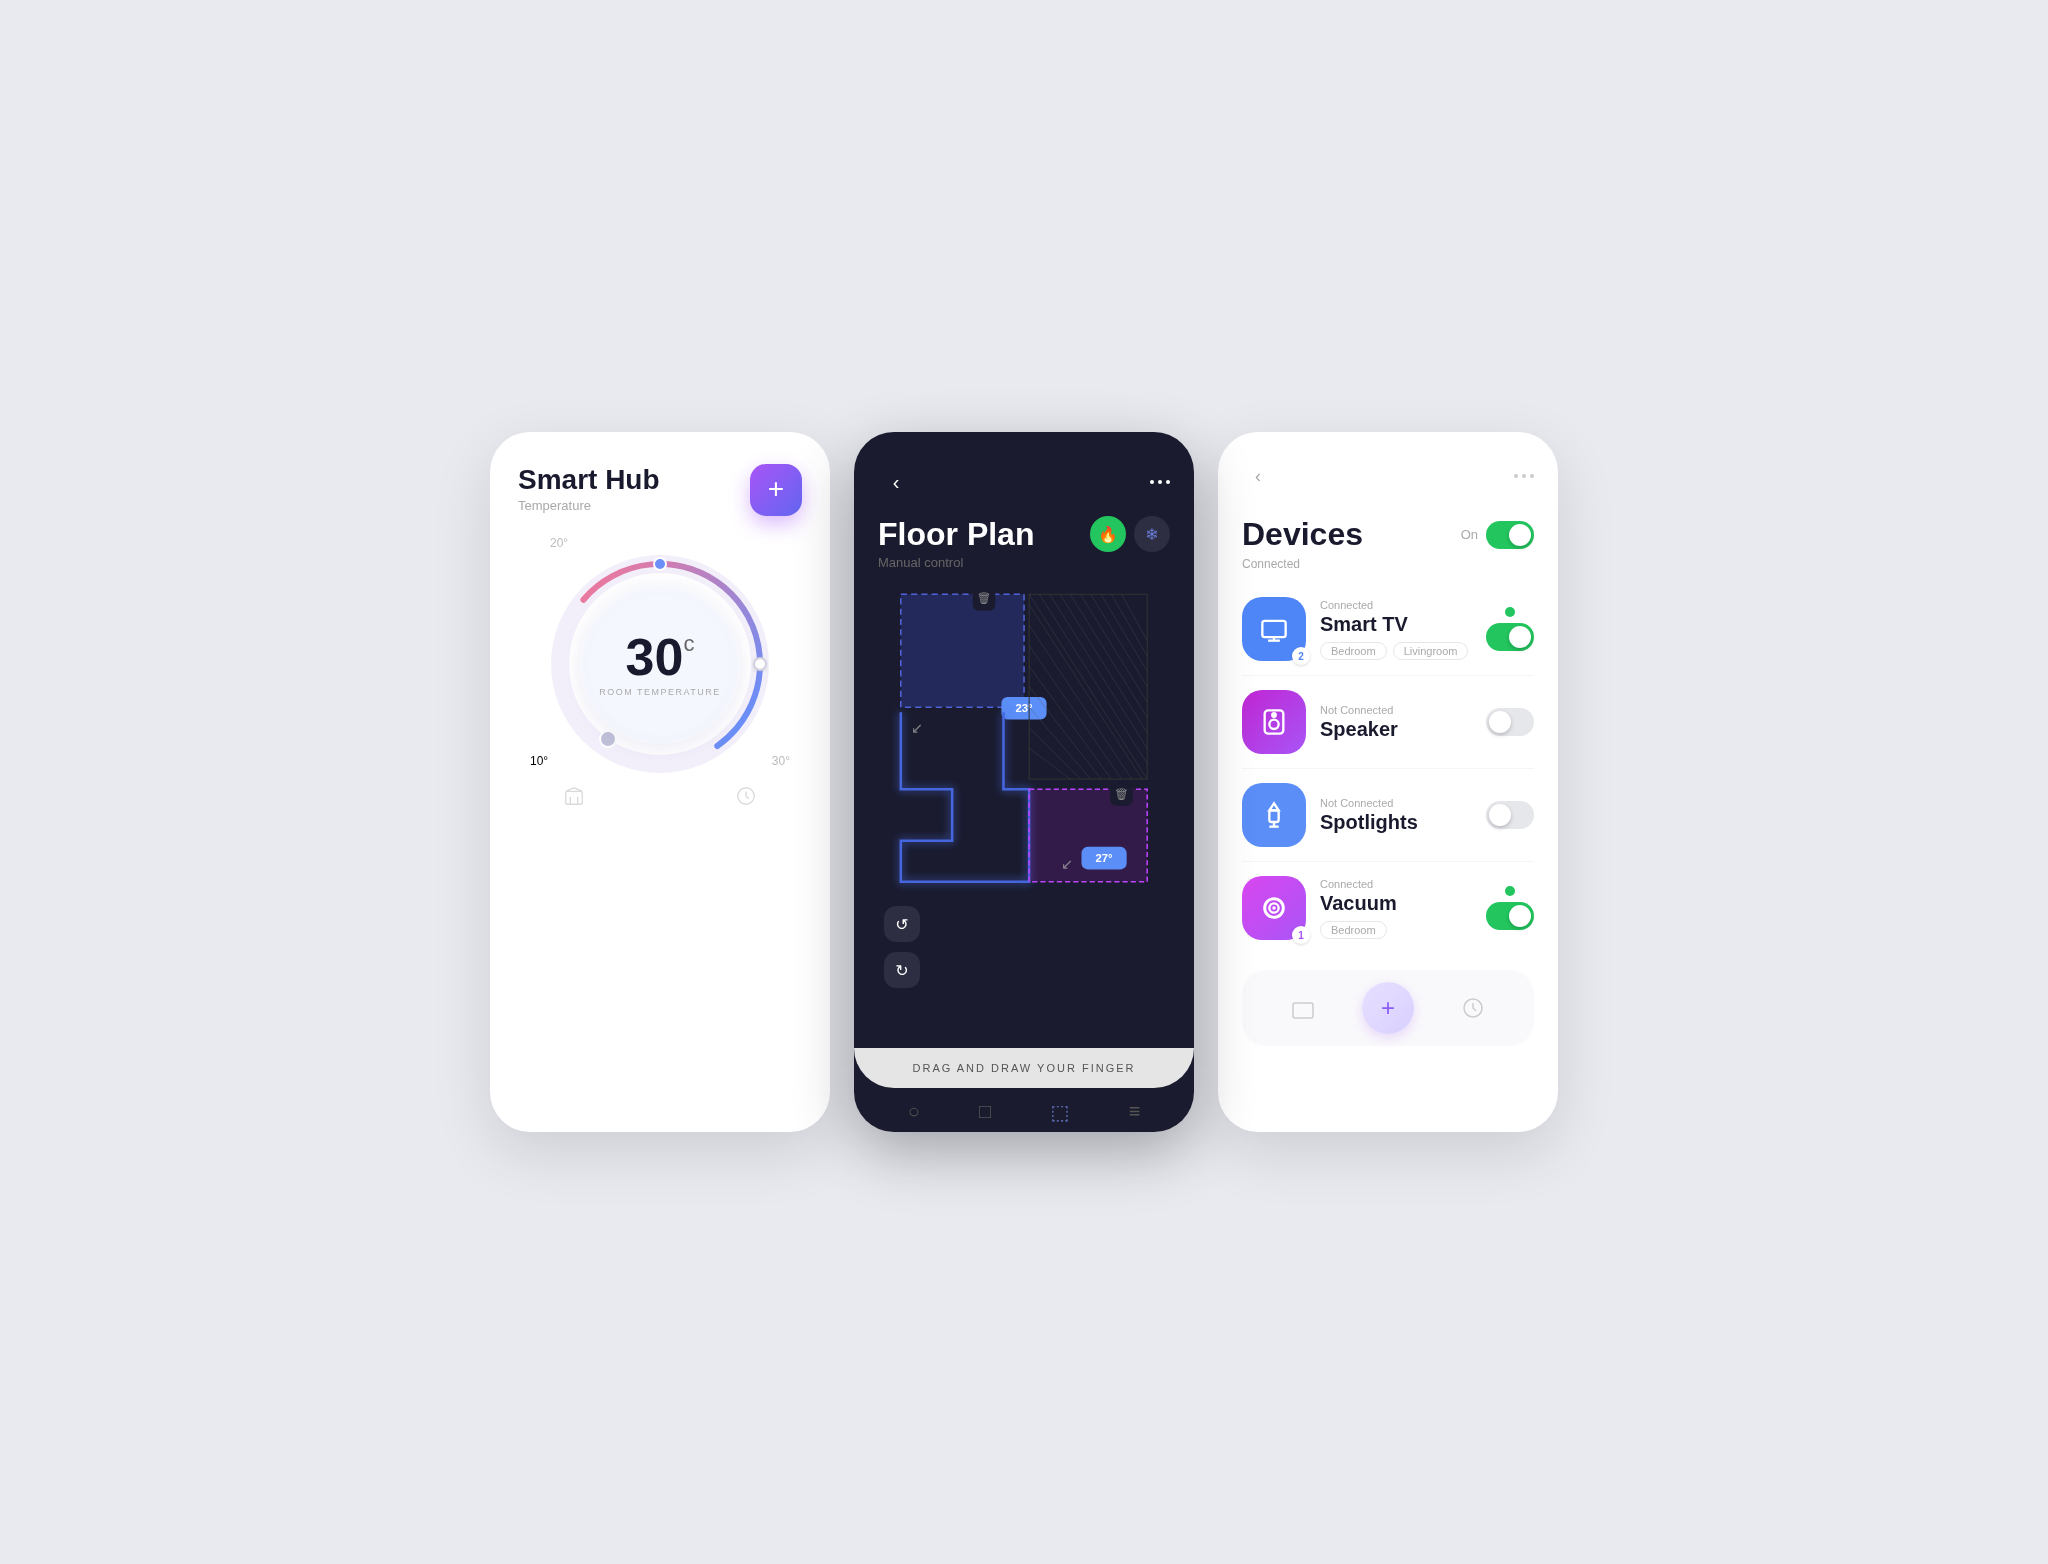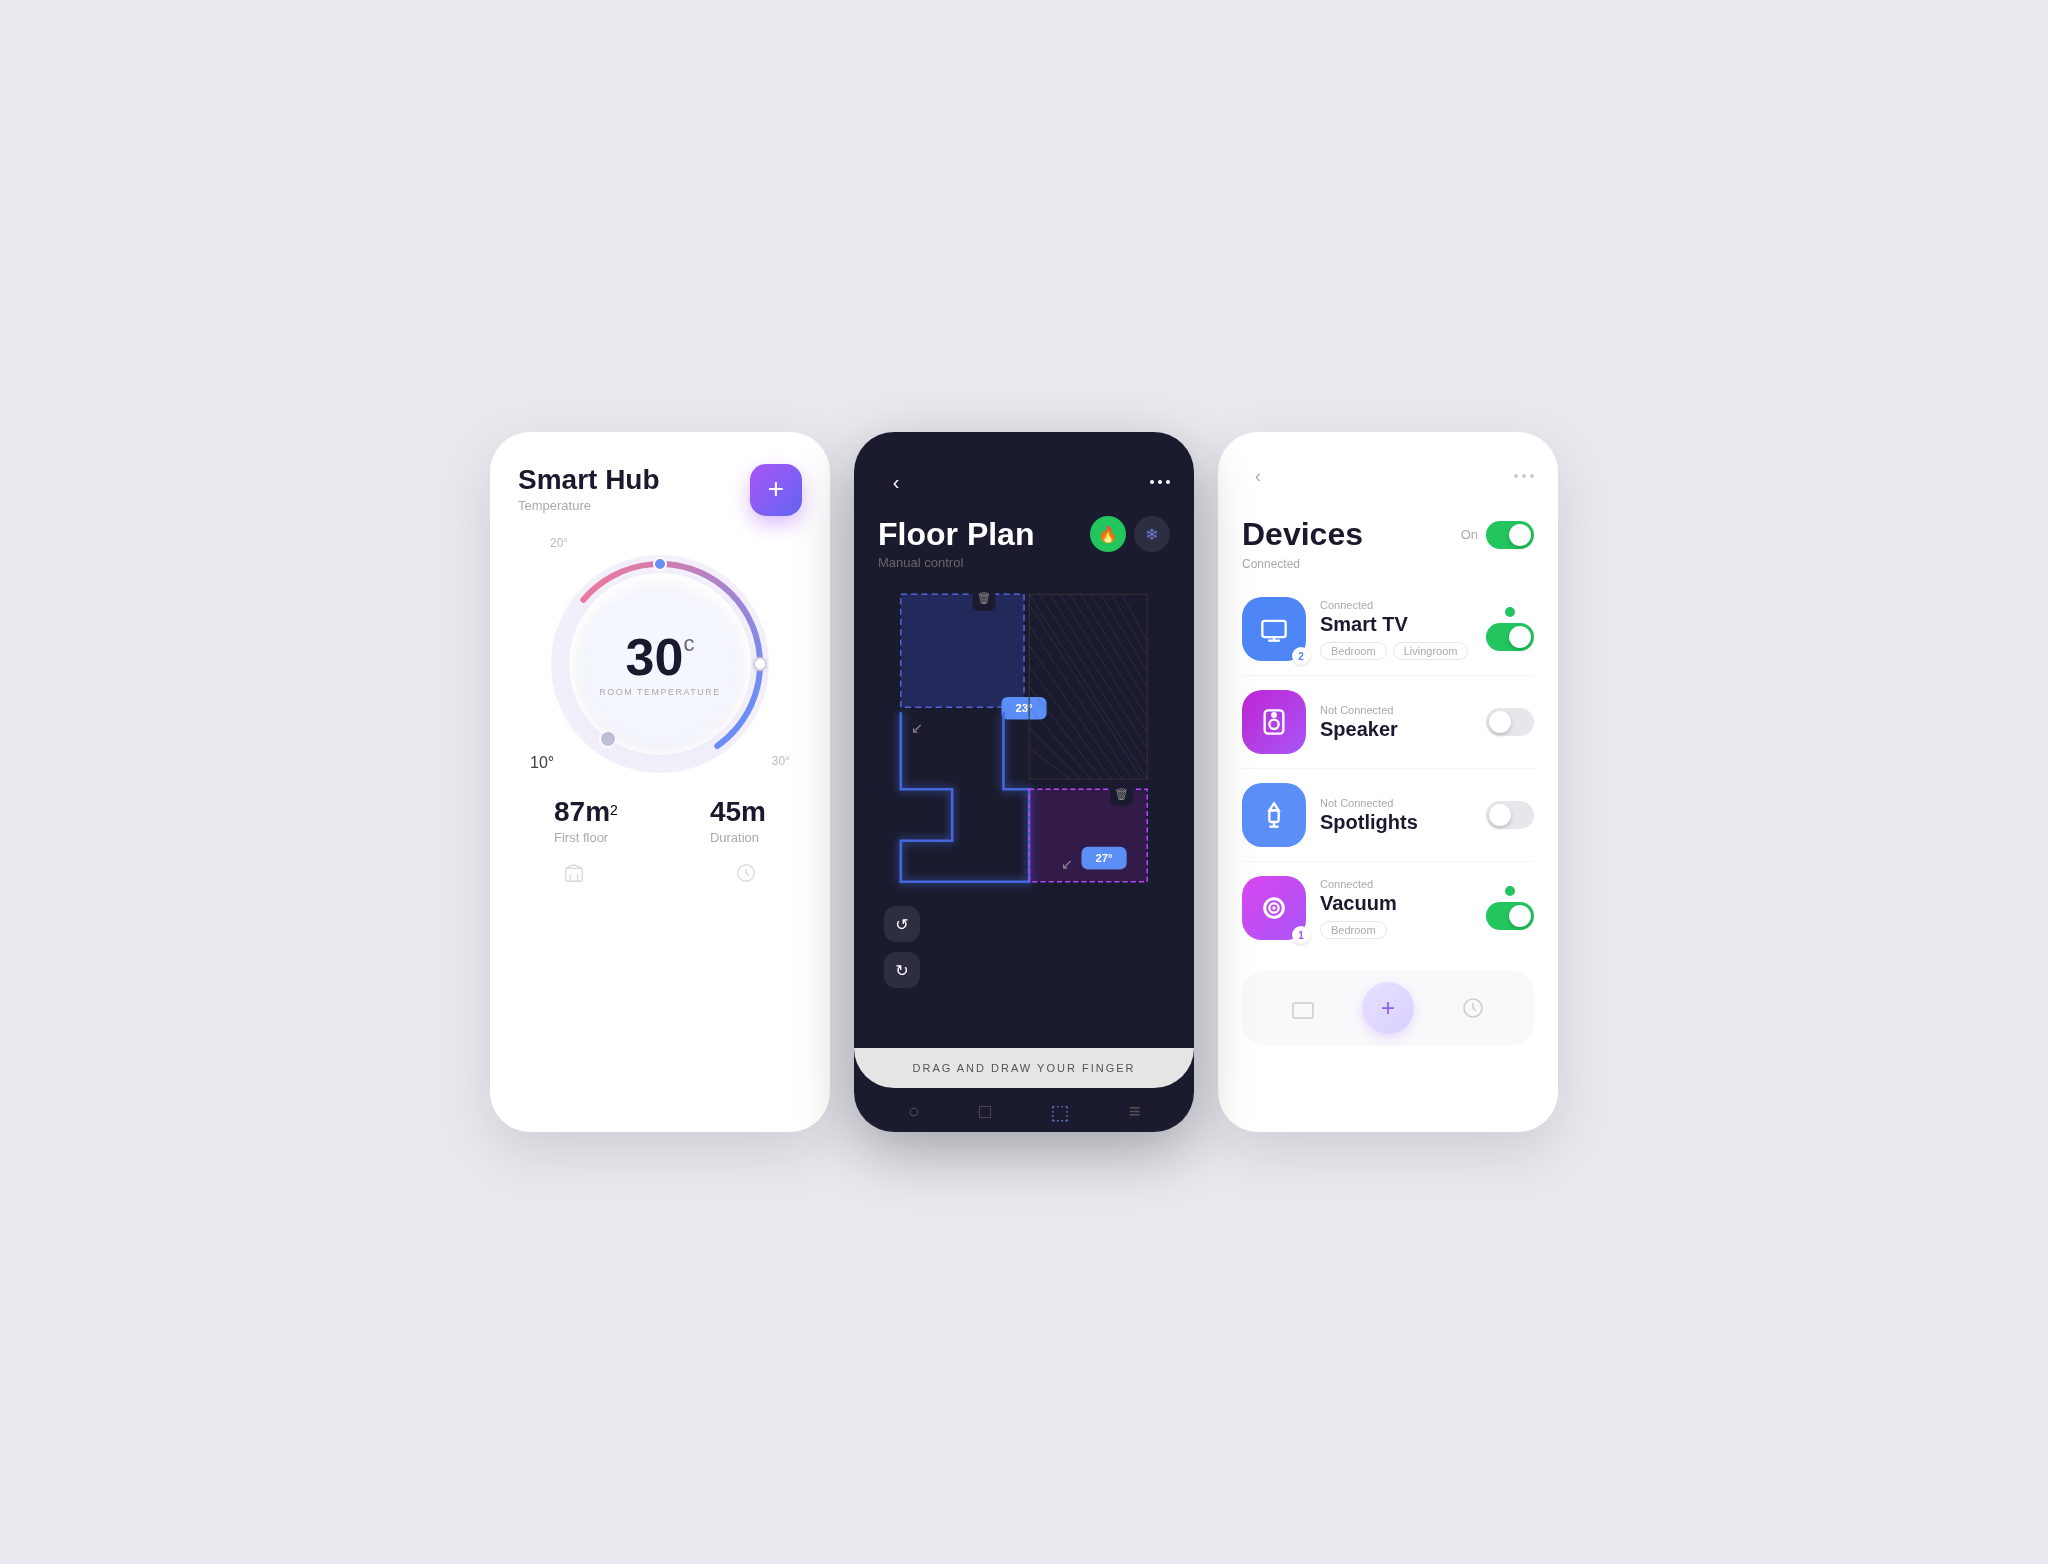--- a/index.html
+++ b/index.html
@@ -583,38 +583,26 @@
           </svg>
           <div class="ring-inner">
             <div style="display:flex;align-items:flex-start;">
               <span class="temp-value">30</span>
               <span class="temp-sup" style="color:#666;">c</span>
             </div>
             <div class="temp-label">ROOM TEMPERATURE</div>
           </div>
         </div>
         <div style="display:flex; justify-content:space-between; width:100%; padding:0 10px; margin-top:-20px;">
-          <span style="font-size:16px;color:#404040;">10°</span>
+          <span style="font-size:12px;color:#000000;">10°</span>
           <span style="font-size:12px;color:#bbb;">30°</span>
         </div>
       </div>
     </div>
 
-    <div class="hub-stats">
-      <div class="stat-item">
-        <div>
-          <span class="stat-value">87m</span><sup class="stat-sup">2</sup>
-        </div>
-        <div class="stat-label">First floor</div>
-      </div>
-      <div class="stat-item" style="margin-left:40px;">
-        <div class="stat-value">45m</div>
-        <div class="stat-label">Duration</div>
-      </div>
-    </div>
 
 
     <div class="hub-bottom-nav" style="margin-top:16px;">
       <div class="nav-icon">
         <svg width="22" height="22" viewBox="0 0 24 24" fill="none" stroke="#888" stroke-width="1.5">
           <rect x="3" y="7" width="18" height="14" rx="2"></rect>
           <path d="M3 7l9-4 9 4"></path>
           <line x1="8" y1="21" x2="8" y2="13"></line>
           <line x1="16" y1="21" x2="16" y2="13"></line>
         </svg>

